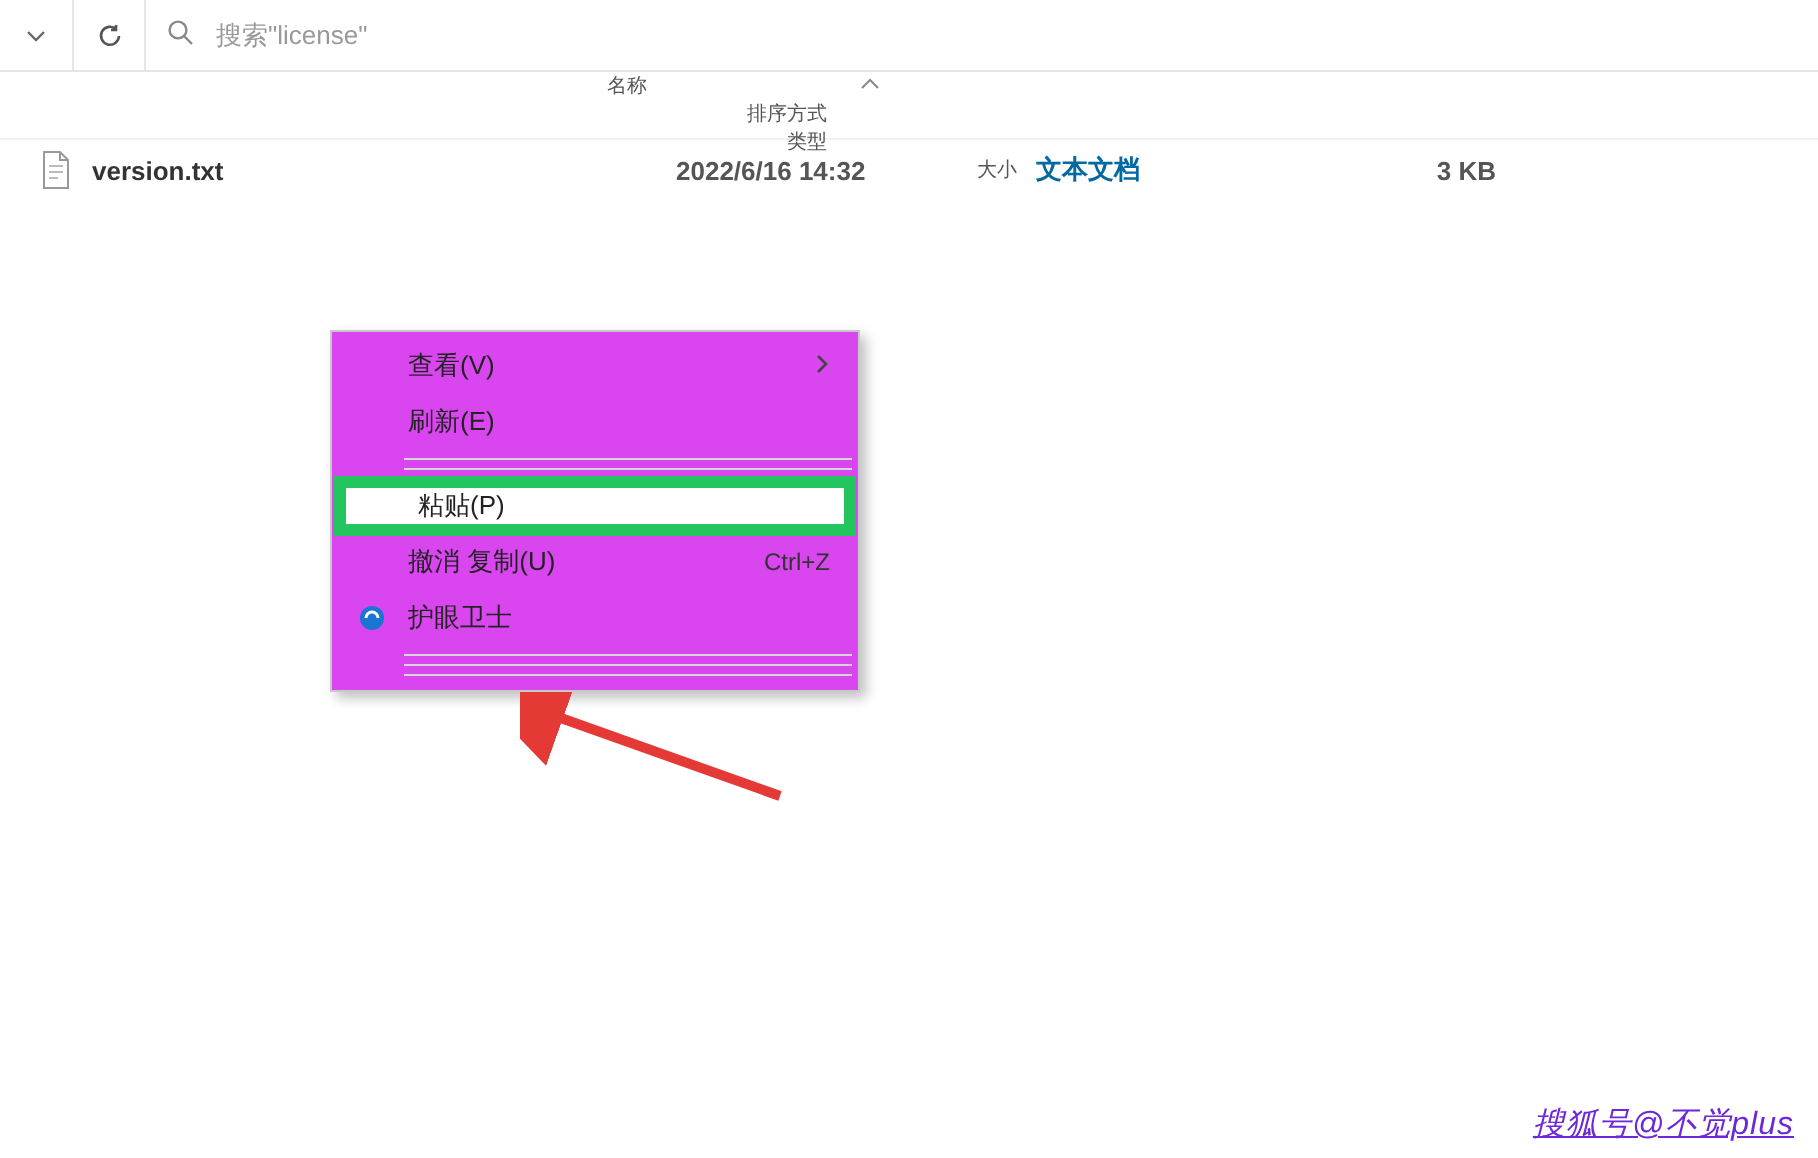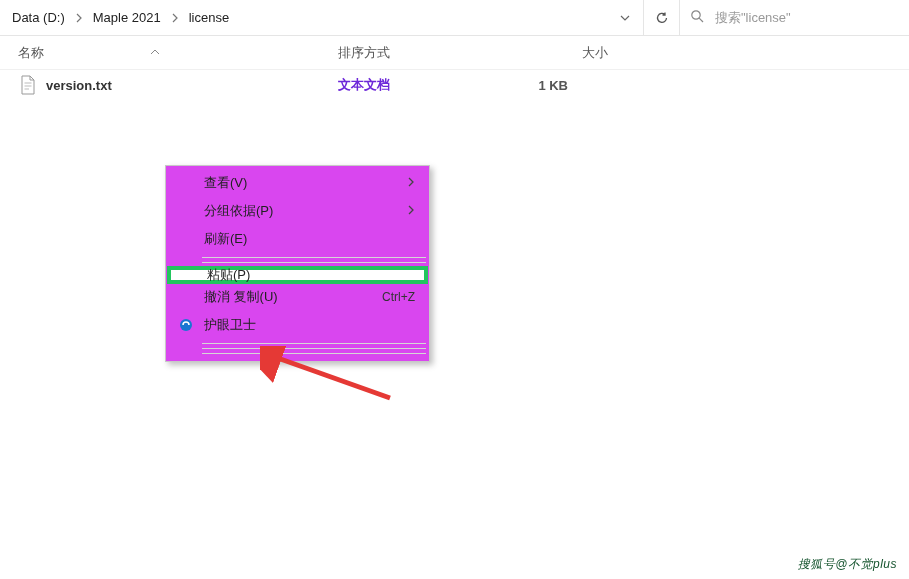--- a/index.html
+++ b/index.html
@@ -8,64 +8,49 @@
     .addressbar { display: flex; align-items: center; border-bottom: 1px solid #e5e5e5; height: 36px; }
     .breadcrumbs { display: flex; align-items: center; flex: 1; padding-left: 8px; height: 100%; }
     .crumb { display: flex; align-items: center; height: 100%; padding: 0 4px; color: #222; }
     .crumb-sep { display: flex; align-items: center; padding: 0 6px; color: #777; }
     .addr-btn { width: 36px; height: 36px; display: flex; align-items: center; justify-content: center; border-left: 1px solid #e5e5e5; color: #555; }
     .addr-btn.chev { border-left: none; }
     .searchbox { width: 230px; height: 36px; border: none; border-left: 1px solid #e5e5e5; display: flex; align-items: center; padding: 0 10px; color: #888; }
     .searchbox input { border: none; outline: none; font-size: 13px; color: #333; flex: 1; margin-left: 10px; }
     .searchbox input::placeholder { color: #999; }
 
-    .headers { display: flex; height: 34px; align-items: center; border-bottom: 1px solid #f0f0f0; color: #555; font-size: 13px; padding-left: 18px; }
+    .headers { display: flex; height: 34px; align-items: center; border-bottom: 1px solid #f0f0f0; color: #555; font-size: 10px; padding-left: 18px; flex-direction: column; }
     .col-name { width: 320px; display: flex; align-items: center; }
     .col-date { width: 180px; }
     .col-type { width: 140px; }
     .col-size { width: 90px; text-align: right; }
     .sort-ind { font-size: 10px; margin-left: 6px; color: #888; }
 
     .file-row { display: flex; height: 30px; align-items: center; padding-left: 18px; color: #333; font-weight: bold; }
     .file-icon { width: 20px; height: 20px; display: flex; align-items: center; justify-content: center; margin-right: 8px; color: #888; }
     .file-row .col-size { color: #555; }
     .file-row .col-date { color: #555; }
-    .file-row .col-type { color: #6d28d9; }
+    .file-row .col-type { color: #0369a1; }
 
     .context-menu { position: absolute; left: 165px; top: 165px; width: 265px; background: #d946ef; border: 1px solid #c8c8c8; box-shadow: 3px 3px 6px rgba(0,0,0,0.25); padding: 3px 2px; }
     .context-menu .item { height: 28px; display: flex; align-items: center; padding-left: 36px; padding-right: 12px; position: relative; font-size: 13px; color: #222; }
-    .context-menu .item.highlighted { background: #fff; border: 4px solid #22c55e; height: 18px; margin: -1px; padding-right: 10px; z-index: 2; }
+    .context-menu .item.highlighted { background: #fff; border: 6px solid #22c55e; height: 30px; margin: -1px; padding-right: 10px; z-index: 2; }
     .context-menu .item .arrow { margin-left: auto; color: #555; }
     .context-menu .item .shortcut { margin-left: auto; color: #333; font-size: 12px; }
     .context-menu .sep { height: 1px; background: #d6d6d6; margin: 4px 1px 4px 34px; }
     .context-menu .item .mini-icon { position: absolute; left: 10px; width: 16px; height: 16px; display: flex; align-items: center; justify-content: center; }
 
     .annotation-arrow { position: absolute; left: 260px; top: 346px; pointer-events: none; }
 
-    .watermark { position: absolute; right: 12px; bottom: 6px; color: #14532d; font-size: 12px; font-style: italic; letter-spacing: 0.5px; }
+    .watermark { position: absolute; right: 12px; bottom: 6px; color: #6d28d9; font-size: 16px; font-style: italic; letter-spacing: 0.5px; text-decoration: underline; }
   </style>
 </head>
 <body>
 
 <div class="addressbar">
-  <div class="breadcrumbs">
-    <span class="crumb">Data (D:)</span>
-    <span class="crumb-sep">
-      <svg width="8" height="10" viewBox="0 0 8 10">
-          <path d="M2 1 L6 5 L2 9" stroke="#777" stroke-width="1.2" fill="none"></path>
-        </svg>
-    </span>
-    <span class="crumb">Maple 2021</span>
-    <span class="crumb-sep">
-      <svg width="8" height="10" viewBox="0 0 8 10">
-          <path d="M2 1 L6 5 L2 9" stroke="#777" stroke-width="1.2" fill="none"></path>
-        </svg>
-    </span>
-    <span class="crumb">license</span>
-  </div>
   <div class="addr-btn chev">
     <svg width="12" height="12" viewBox="0 0 12 12">
         <path d="M2 4 L6 8 L10 4" stroke="#666" stroke-width="1.2" fill="none"></path>
       </svg>
   </div>
   <div class="addr-btn">
     <svg width="16" height="16" viewBox="0 0 16 16">
         <path d="M12.5 8 A4.5 4.5 0 1 1 11 4.5 M11 2.5 L11 5 L8.5 5" stroke="#555" stroke-width="1.3" fill="none"></path>
       </svg>
   </div>
@@ -83,47 +68,43 @@
 <div class="headers">
   <div class="col-name">
     <span>名称</span>
     <span class="sort-ind">
       <svg width="10" height="8" viewBox="0 0 10 8" style="margin-left:100px">
           <path d="M1 6 L5 2 L9 6" stroke="#888" stroke-width="1" fill="none"></path>
         </svg>
     </span>
   </div>
   <div class="col-date">排序方式</div>
+  <div class="col-type">类型</div>
   <div class="col-size">大小</div>
 </div>
 
 <div class="file-row">
   <span class="file-icon">
     <svg width="16" height="20" viewBox="0 0 16 20">
         <path d="M2 1 L10 1 L14 5 L14 19 L2 19 Z" fill="none" stroke="#999" stroke-width="1"></path>
         <path d="M10 1 L10 5 L14 5" fill="none" stroke="#999" stroke-width="1"></path>
         <line x1="4.5" y1="8" x2="11.5" y2="8" stroke="#bbb"></line>
         <line x1="4.5" y1="11" x2="11.5" y2="11" stroke="#bbb"></line>
         <line x1="4.5" y1="14" x2="9" y2="14" stroke="#bbb"></line>
       </svg>
   </span>
   <span class="col-name" style="width:292px">version.txt</span>
+  <span class="col-date">2022/6/16 14:32</span>
   <span class="col-type">文本文档</span>
-  <span class="col-size">1 KB</span>
+  <span class="col-size">3 KB</span>
 </div>
 
 <div class="context-menu">
   <div class="item">
     <span>查看(V)</span>
-    <span class="arrow"><svg width="8" height="12" viewBox="0 0 8 12">
-          <path d="M2 2 L6 6 L2 10" stroke="#444" stroke-width="1.3" fill="none"></path>
-        </svg></span>
-  </div>
-  <div class="item">
-    <span>分组依据(P)</span>
     <span class="arrow"><svg width="8" height="12" viewBox="0 0 8 12">
           <path d="M2 2 L6 6 L2 10" stroke="#444" stroke-width="1.3" fill="none"></path>
         </svg></span>
   </div>
   <div class="item">
     <span>刷新(E)</span>
   </div>
   <div class="sep"></div>
   <div class="sep"></div>
   <div class="item highlighted">

